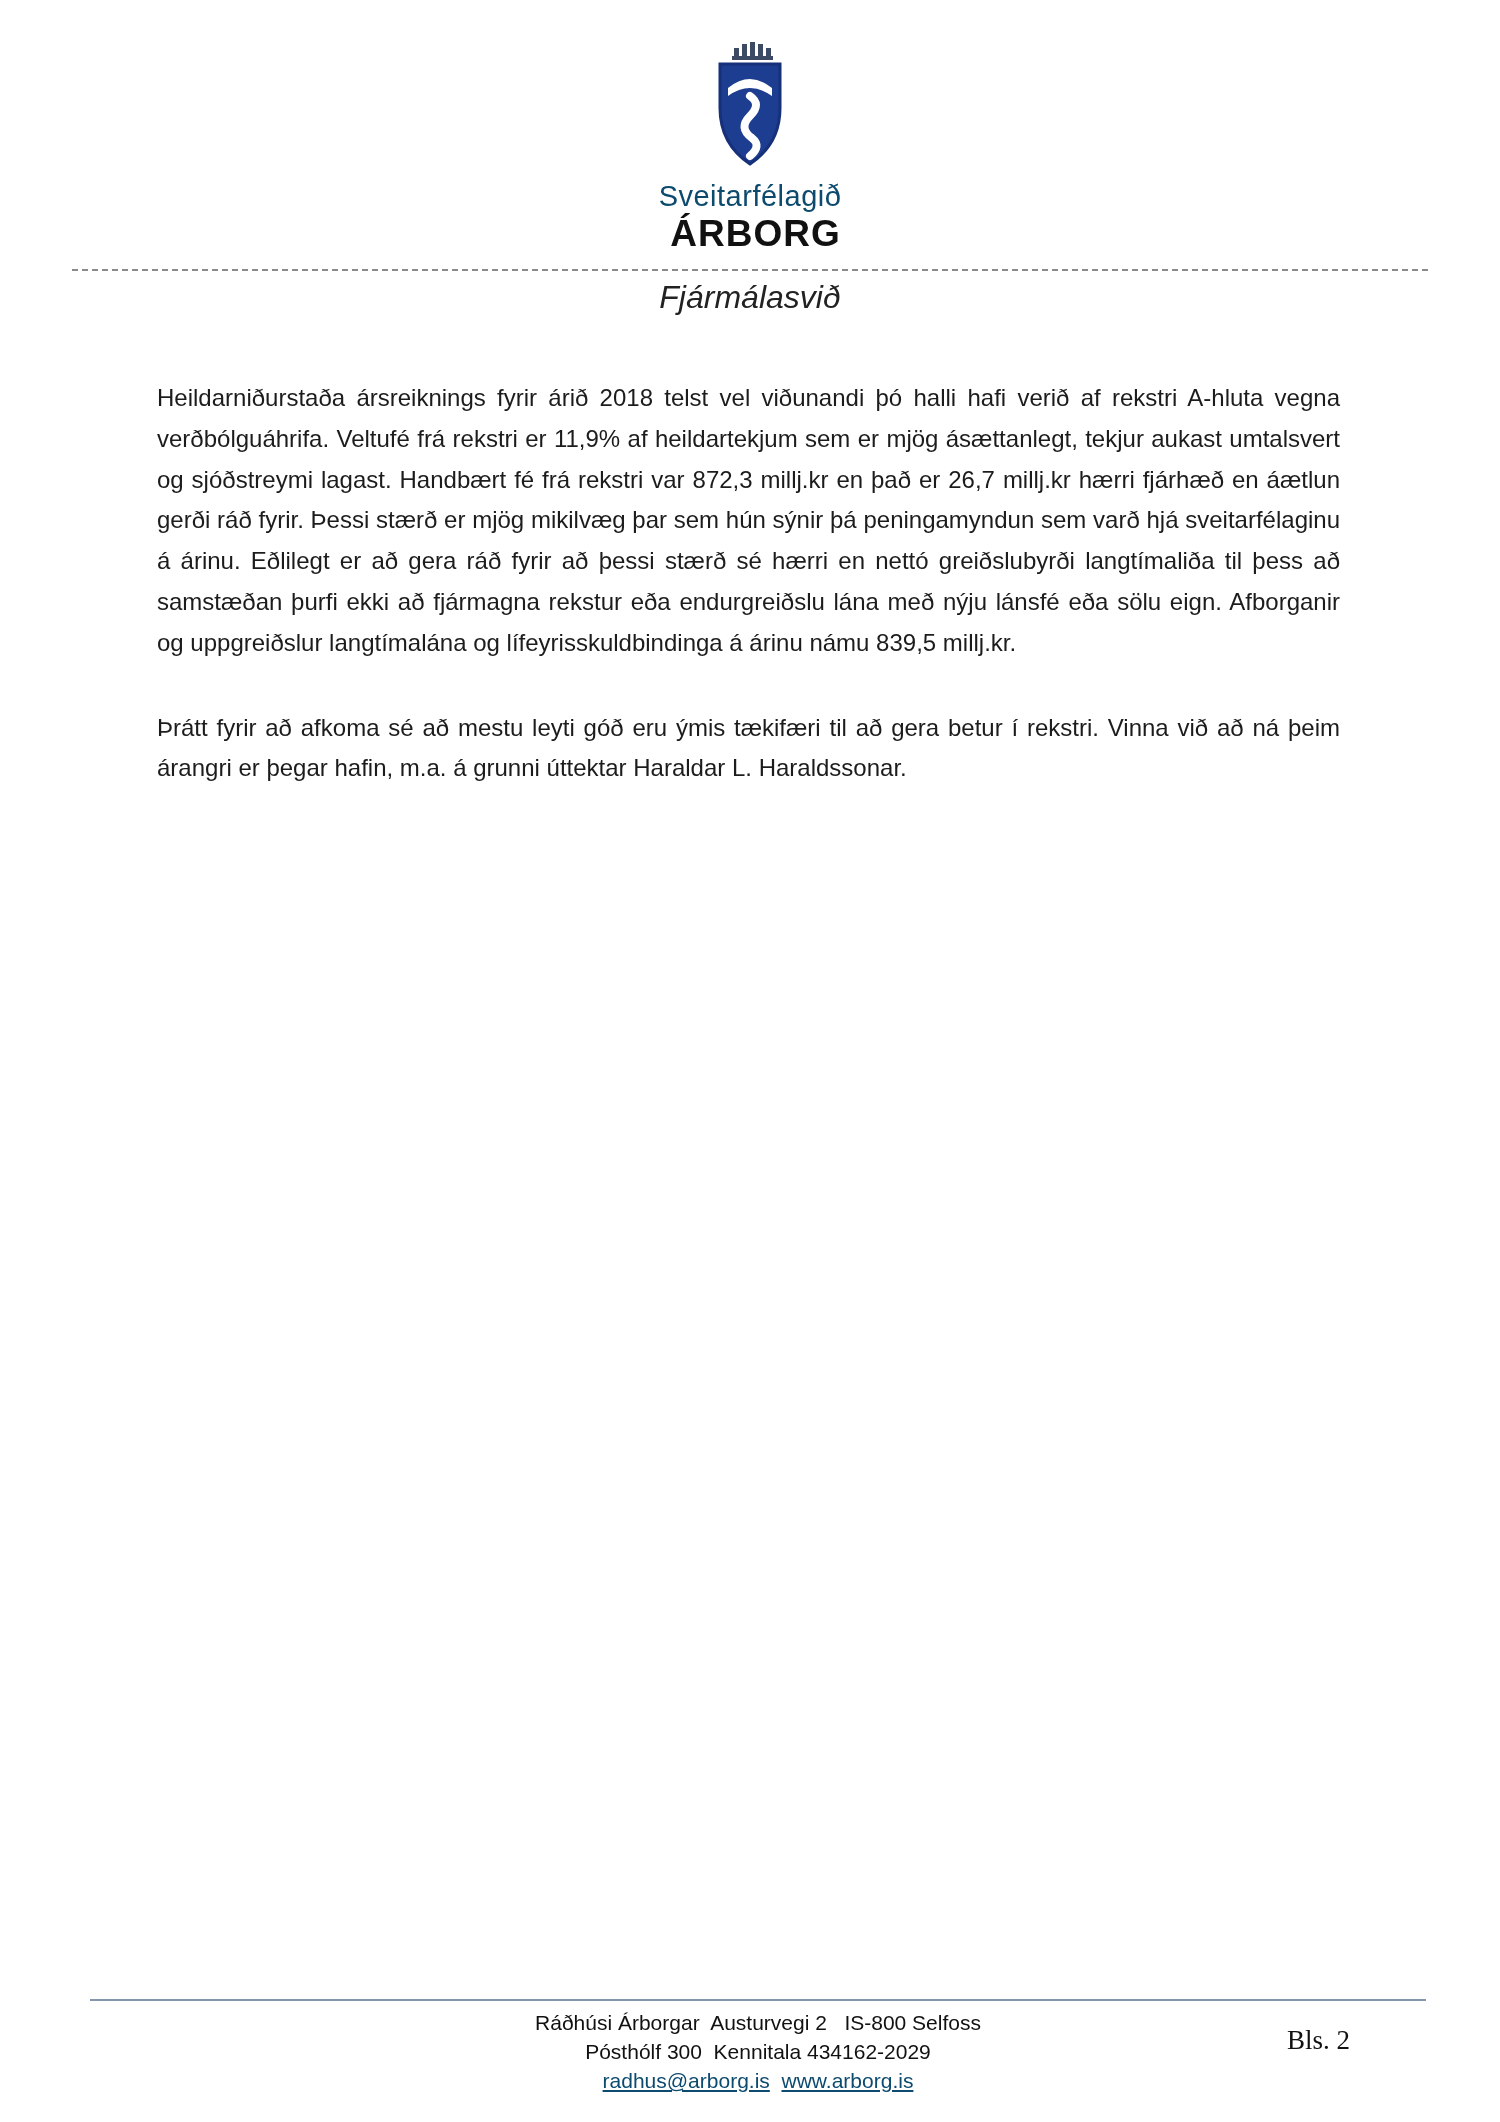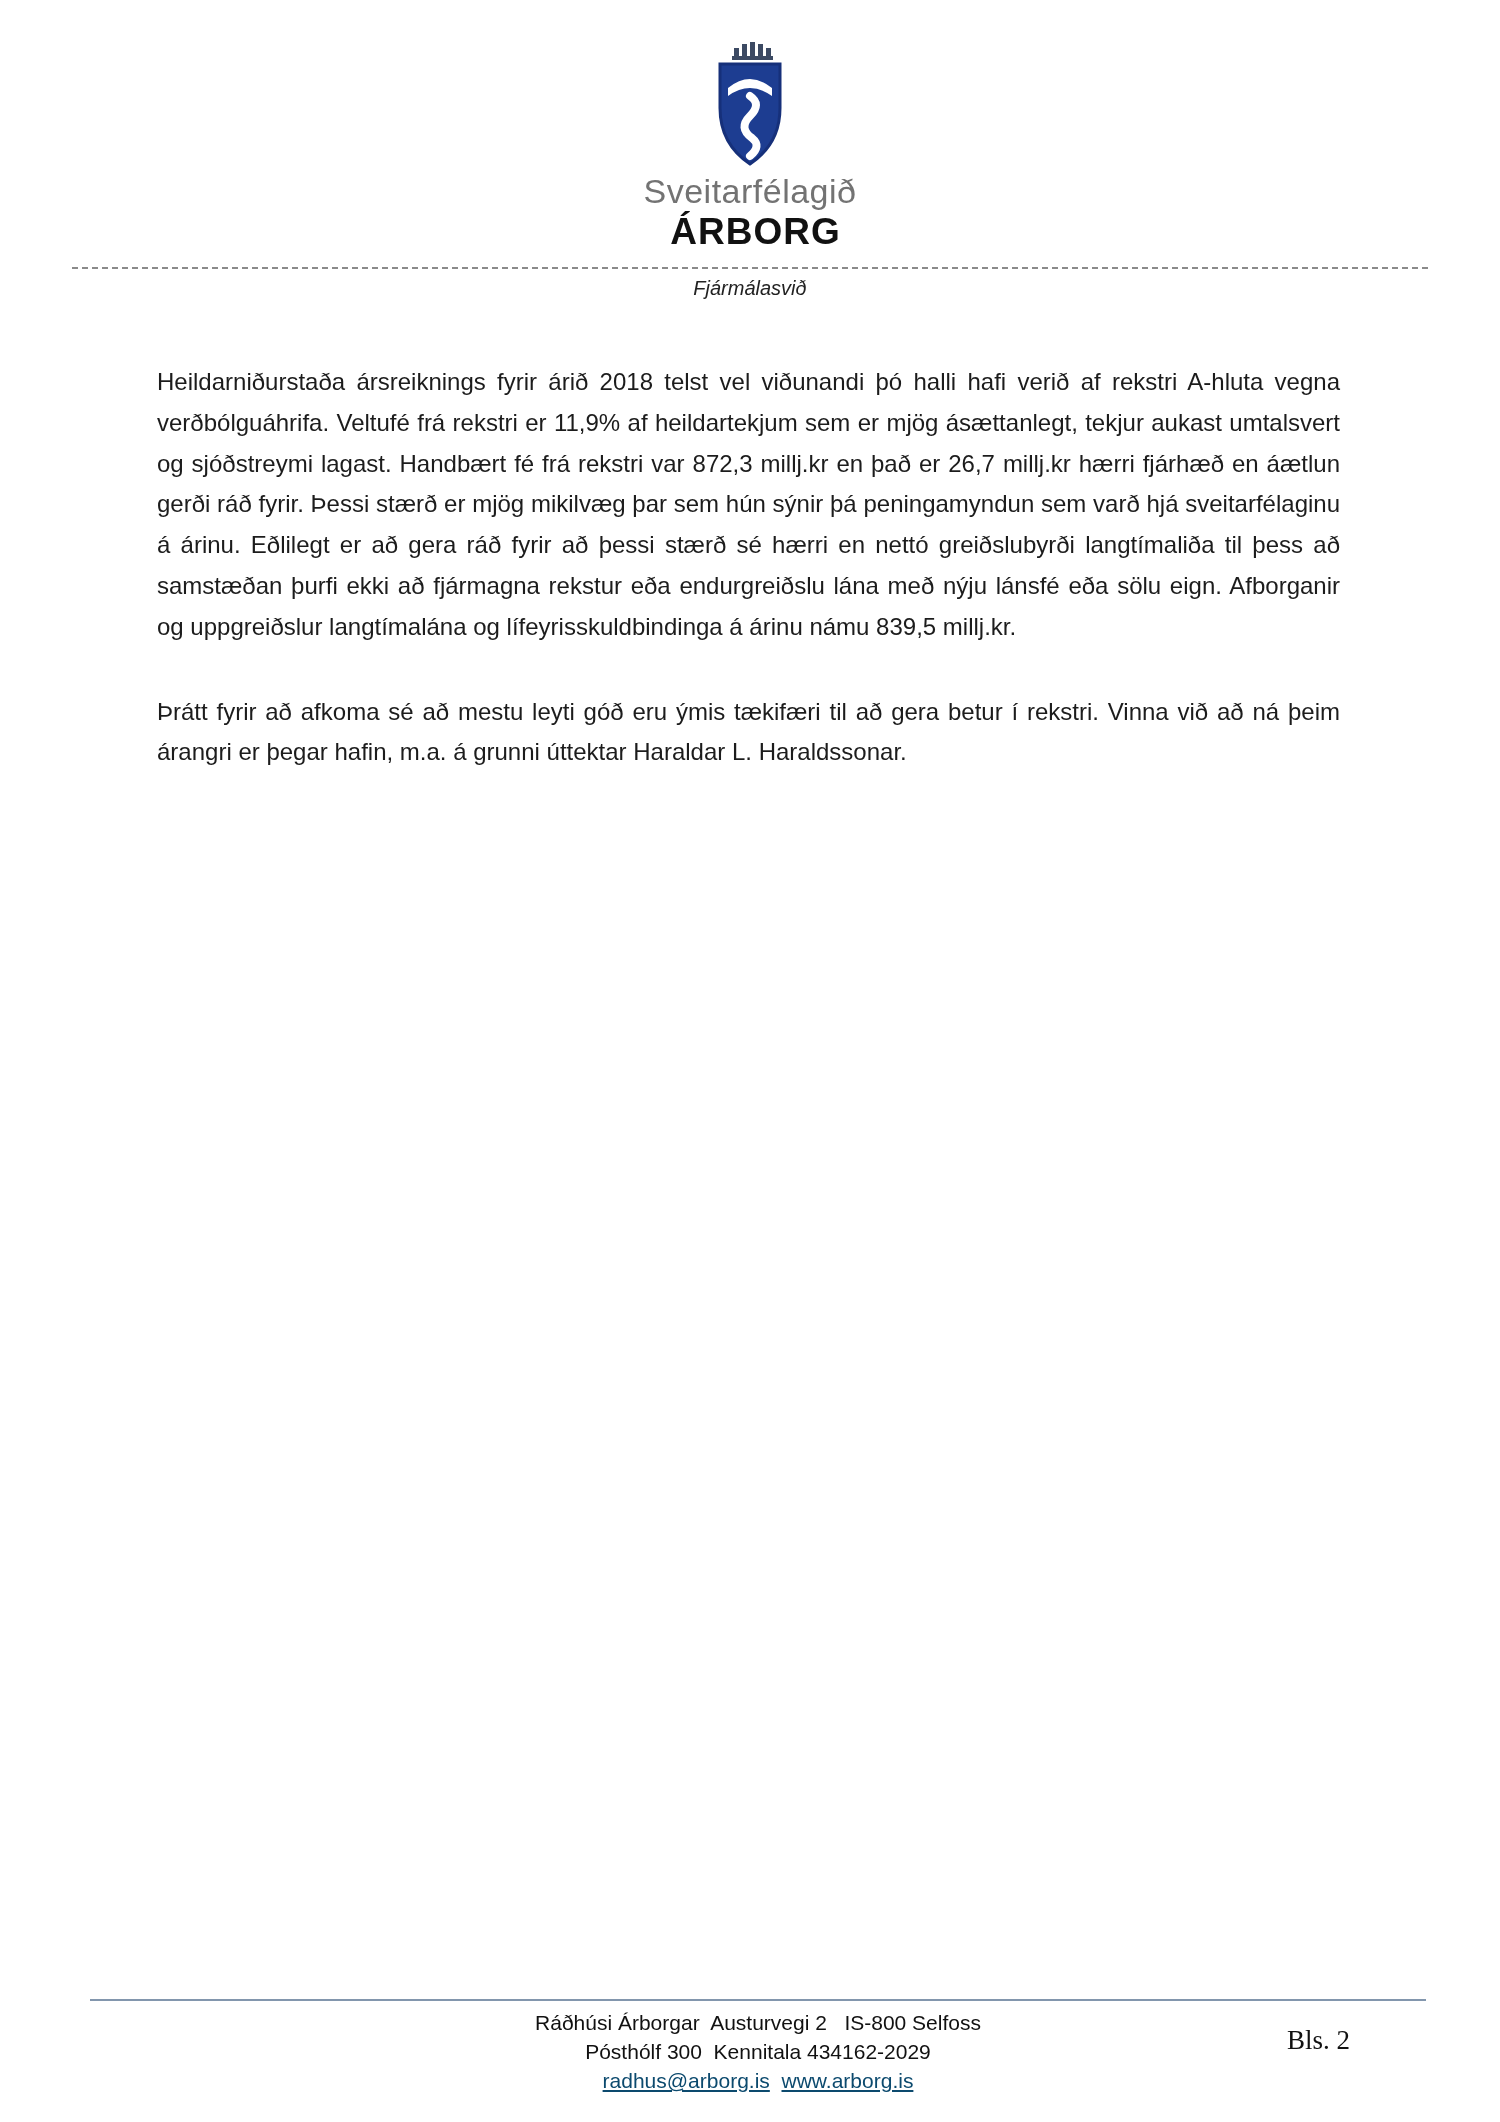--- a/index.html
+++ b/index.html
@@ -3,28 +3,28 @@
 <meta charset="utf-8">
 <style>
   html,body{margin:0;padding:0;background:#ffffff;}
   .page{
     width:1500px;height:2122px;position:relative;background:#ffffff;
     font-family:"Liberation Sans",sans-serif;color:#1a1a1a;overflow:hidden;
   }
   
   .header{padding-top:42px;text-align:center;}
   .logo-wrap{display:flex;justify-content:center;}
-  .org-small{font-size:34px;color:#737373;margin-top:4px;letter-spacing:0.5px;}
+  .org-small{font-size:29px;color:#0c4a6e;margin-top:12px;letter-spacing:0.5px;}
   .org-name{font-size:37px;font-weight:bold;color:#111;letter-spacing:1px;margin-top:0px;padding-left:11px;}
   .dashed-sep{
     margin:14px 72px 0 72px;height:0;border:0;
     border-top:2px dashed #8a8a8a;
   }
   .department{
-    text-align:center;font-style:italic;font-size:20px;color:#222;margin-top:8px;
+    text-align:center;font-style:italic;font-size:32px;color:#222;margin-top:8px;
   }
   
   .body-text{margin:62px 160px 0 157px;}
   .body-text p{
     font-size:24px;line-height:1.70;text-align:justify;
     margin:0 0 44px 0;color:#1c1c1c;
   }
   
   .footer{position:absolute;left:16px;right:0;bottom:26px;}
   .footer-rule{margin:0 74px 8px 74px;border:0;border-top:2px solid #8296ad;}

